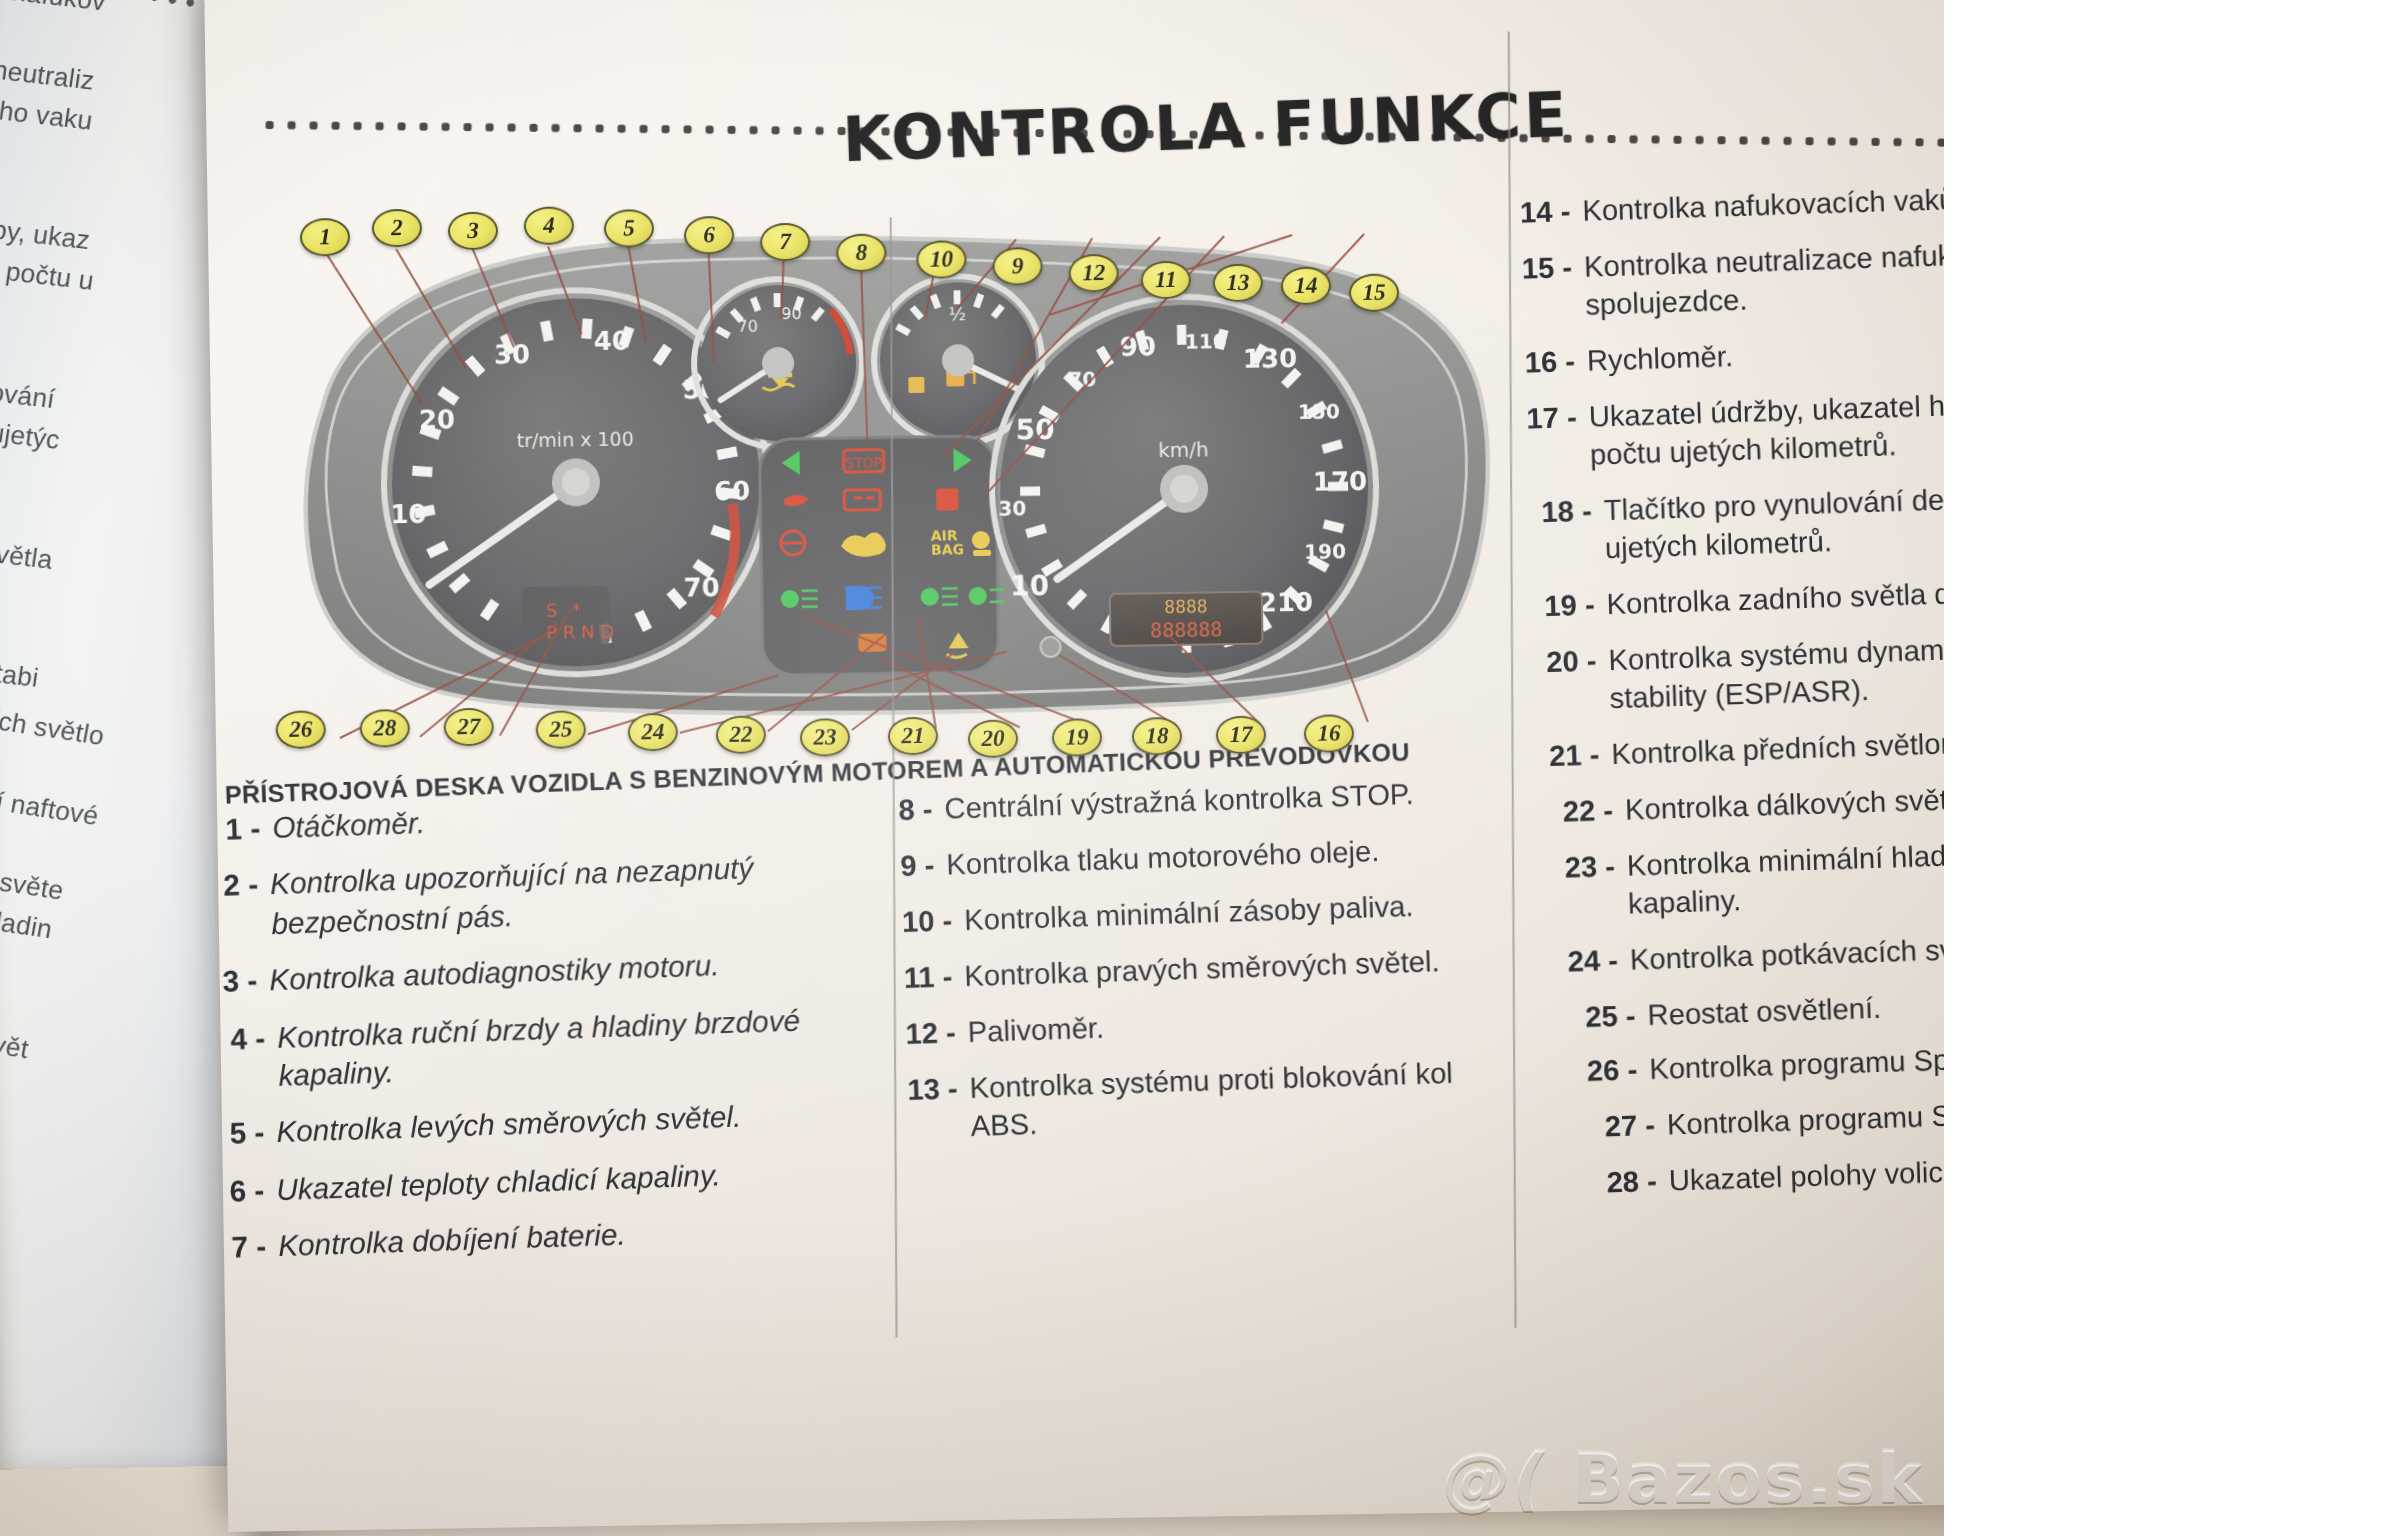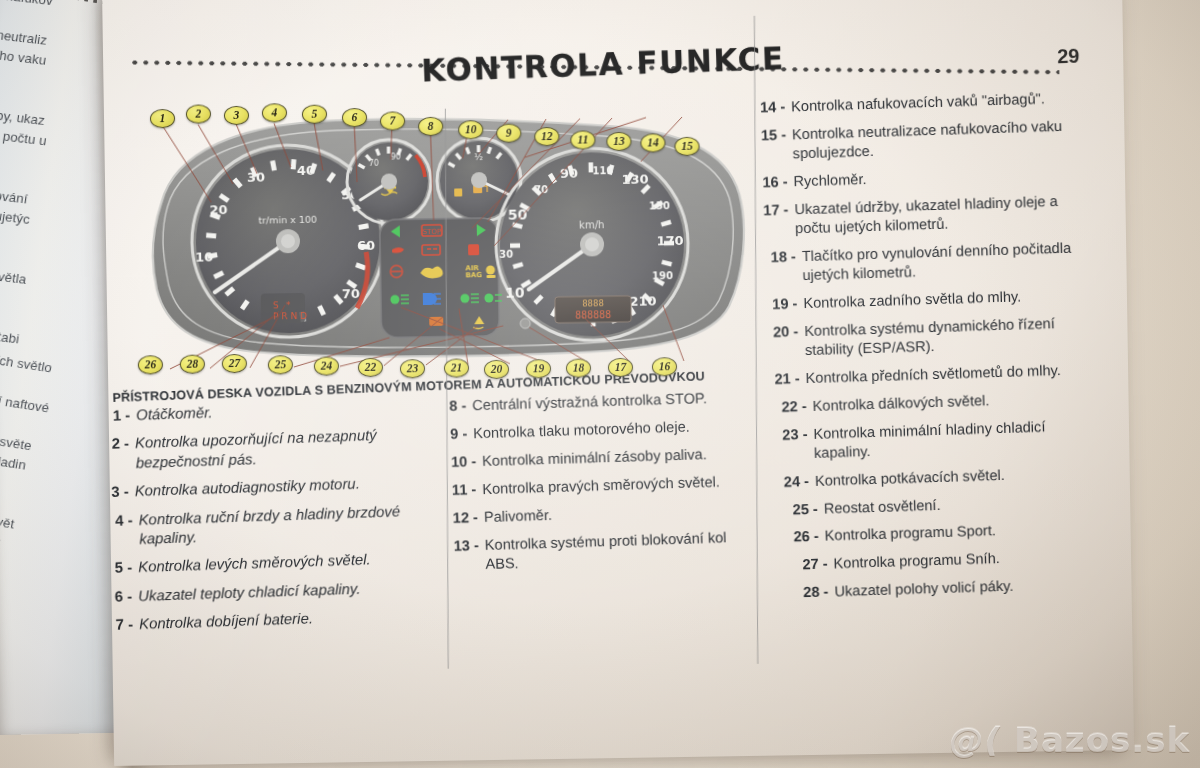--- a/index.html
+++ b/index.html
@@ -7,21 +7,21 @@
   html, body {
     margin: 0; padding: 0;
     width: 1200px; height: 768px;
     overflow: hidden;
     font-family: "Liberation Sans", sans-serif;
   }
 
   
   #photo {
     position: relative;
-    width: 1200px; height: 768px;
+    width: 972px; height: 768px;
     background:
       linear-gradient(105deg, #e7ddcf 0%, #ece3d6 28%, #efe7da 55%, #e6dccd 80%, #ddd2c2 100%);
     overflow: hidden;
   }
 
   
   #photo::after {
     content: "";
     position: absolute; inset: 0;
     background:

